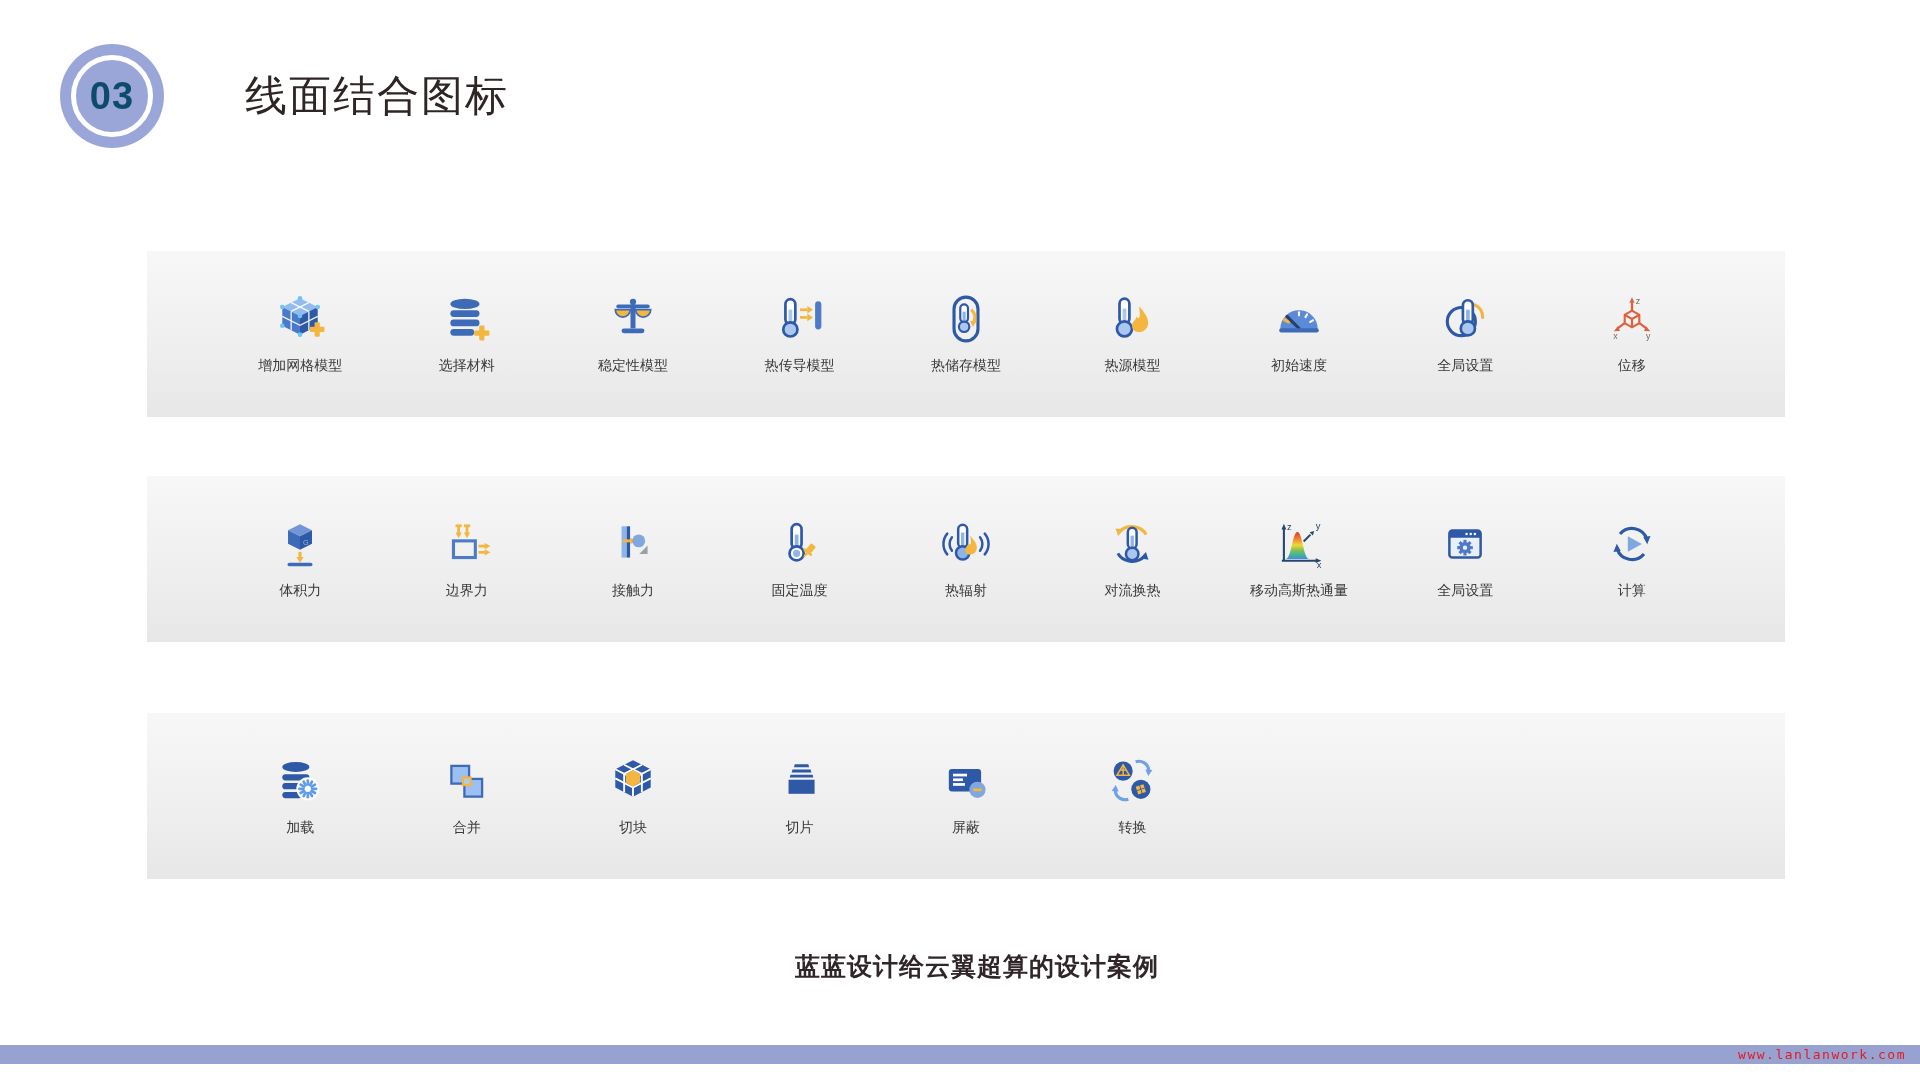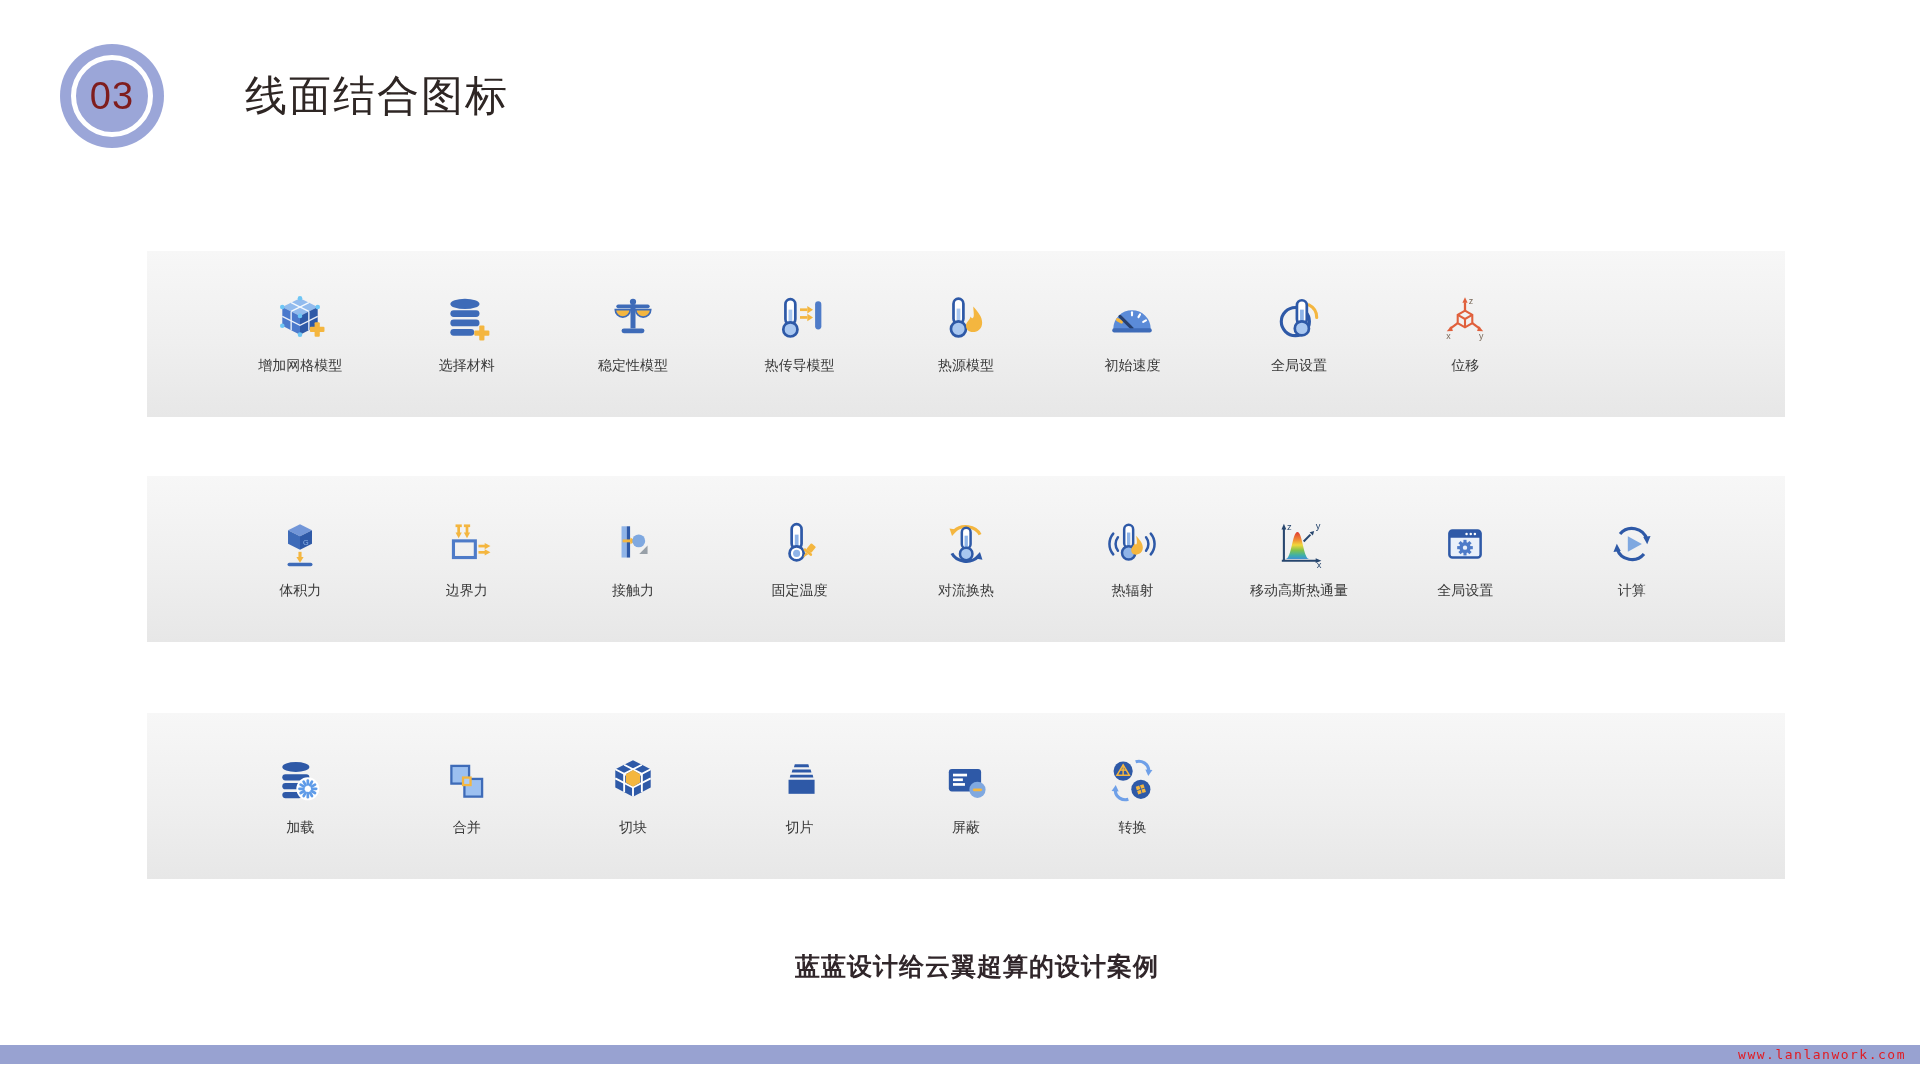--- a/index.html
+++ b/index.html
@@ -5,21 +5,21 @@
   html,body{margin:0;padding:0;}
   body{
     width:1920px;height:1080px;position:relative;background:#ffffff;
     font-family:"Liberation Sans","DejaVu Sans",sans-serif;overflow:hidden;
   }
   
   .header{position:absolute;top:44px;left:60px;display:flex;align-items:center;gap:38px;}
   .badge{position:relative;width:104px;height:104px;border-radius:50%;background:#9BA6D8;
     display:flex;align-items:center;justify-content:center;}
   .badge::before{content:"";position:absolute;inset:11px;border:5px solid #ffffff;border-radius:50%;}
-  .badge-num{position:relative;color:#7f1d1d;font-size:38px;font-weight:normal;letter-spacing:1px;}
+  .badge-num{position:relative;color:#0c4a6e;font-size:38px;font-weight:bold;letter-spacing:1px;}
   .page-title{font-size:42px;font-weight:normal;color:#2E2624;letter-spacing:2px;margin-left:43px;}
   
   .band{position:absolute;left:147px;width:1638px;height:166px;
     background:linear-gradient(180deg,#f7f7f7 0%,#efefef 55%,#e7e7e7 100%);
     display:grid;grid-template-columns:repeat(9,1fr);align-items:center;padding:0 70px;box-sizing:border-box;}
   .band-1{top:251px;}
   .band-2{top:476px;}
   .band-3{top:713px;}
   .cell{display:flex;flex-direction:column;align-items:center;justify-content:center;gap:13px;}
   .ic{width:50px;height:50px;display:block;}
@@ -117,20 +117,33 @@
             <polygon points="31,11.5 36.5,15.1 31,18.7"></polygon>
           <rect x="24" y="21.2" width="7" height="2.6"></rect>
             <polygon points="31,18.9 36.5,22.5 31,26.1"></polygon>
         </g>
         <rect x="38.5" y="7" width="6" height="27" rx="3" fill="#4E7BC8"></rect>
       </svg>
     </span>
     <span class="lbl">热传导模型</span>
   </div>
 
+  <div class="cell">
+    <span class="ic">
+      <svg width="50" height="50" viewBox="0 0 48 48">
+        <rect x="12.5" y="3" width="23" height="42" rx="11.5" fill="none" stroke="#2E59A7" stroke-width="3"></rect>
+        <rect x="18.5" y="10" width="7.4" height="17" rx="3.7" fill="#fff" stroke="#2E59A7" stroke-width="2.1"></rect>
+        <rect x="20.7" y="17" width="3" height="13" fill="#8FB4E8"></rect>
+        <circle cx="22.2" cy="31.5" r="5" fill="#A9C7F0" stroke="#2E59A7" stroke-width="2.1"></circle>
+        <path d="M29,15 q5.5,5 2.5,12" fill="none" stroke="#F4B63F" stroke-width="3"></path>
+        <polygon points="27.8,26.2 34.6,25.4 30.6,31.6" fill="#F4B63F"></polygon>
+      </svg>
+    </span>
+    <span class="lbl">热储存模型</span>
+  </div>
 
   <div class="cell">
     <span class="ic">
       <svg width="50" height="50" viewBox="0 0 48 48">
         <rect x="12" y="4.5" width="9.5" height="24" rx="4.75" fill="#fff" stroke="#2E59A7" stroke-width="2.6"></rect>
         <rect x="15" y="14" width="3.6" height="19" fill="#A9C7F0"></rect>
         <circle cx="16.75" cy="33.5" r="7.2" fill="#A9C7F0" stroke="#2E59A7" stroke-width="2.6"></circle>
         <path d="M31,12 c4.5,5.5 8.5,9.5 8.5,15.5 c0,5.5 -4,9 -9,9 c-4,0 -6.5,-2.6 -6.5,-6 c0,-4 3.4,-5 4.4,-9 c1.2,2.4 3.1,2.5 3.1,-1.5 c0,-2.6 -0.5,-5 -0.5,-8 z" fill="#F4B63F"></path>
       </svg>
     </span>
@@ -264,48 +277,48 @@
           <polygon points="31.4,33.6 34.6,33.6 33,39.5"></polygon>
         </g>
       </svg>
     </span>
     <span class="lbl">固定温度</span>
   </div>
 
   <div class="cell">
     <span class="ic">
       <svg width="50" height="50" viewBox="0 0 48 48">
+        <g stroke="#2E59A7" stroke-width="2.4" fill="none" stroke-linecap="round">
+          <path d="M10.5,17.5 a10.5,10.5 0 0 0 0,13"></path>
+          <path d="M6,14 a15.5,15.5 0 0 0 0,20"></path>
+          <path d="M37.5,17.5 a10.5,10.5 0 0 1 0,13"></path>
+          <path d="M42,14 a15.5,15.5 0 0 1 0,20"></path>
+        </g>
+        <rect x="16.5" y="5.5" width="8.6" height="22" rx="4.3" fill="#fff" stroke="#2E59A7" stroke-width="2.4"></rect>
+        <rect x="19.2" y="13" width="3.2" height="17" fill="#8FB4E8"></rect>
+        <circle cx="20.8" cy="32.5" r="6.4" fill="#8FB4E8" stroke="#2E59A7" stroke-width="2.4"></circle>
+        <path d="M28,16 c3.4,4 6.4,7 6.4,11.4 c0,4.2 -3,6.8 -6.8,6.8 c-2.6,0 -4.4,-1.8 -4.4,-4.2 c0,-3 2.4,-3.8 3.2,-6.8 c0.9,1.8 2.3,1.9 2.3,-1.1 c0,-2 -0.4,-3.8 -0.7,-6.1 z" fill="#F4B63F"></path>
+      </svg>
+    </span>
+    <span class="lbl">热辐射</span>
+  </div>
+
+  <div class="cell">
+    <span class="ic">
+      <svg width="50" height="50" viewBox="0 0 48 48">
         <path d="M37.5,15 a15,12.5 0 0 0 -25,-3.4" fill="none" stroke="#F4B63F" stroke-width="3"></path>
         <polygon points="8.2,9 16.2,10.4 10.6,16.4" fill="#F4B63F"></polygon>
         <path d="M10.5,33 a15,12.5 0 0 0 25,3.4" fill="none" stroke="#2E59A7" stroke-width="3"></path>
         <polygon points="39.8,39 31.8,37.6 37.4,31.6" fill="#2E59A7"></polygon>
         <rect x="20" y="8.5" width="8.4" height="20" rx="4.2" fill="#fff" stroke="#2E59A7" stroke-width="2.4"></rect>
         <rect x="22.6" y="16" width="3.2" height="15" fill="#8FB4E8"></rect>
         <circle cx="24.2" cy="33.5" r="6" fill="#A9C7F0" stroke="#2E59A7" stroke-width="2.4"></circle>
       </svg>
     </span>
     <span class="lbl">对流换热</span>
-  </div>
-
-  <div class="cell">
-    <span class="ic">
-      <svg width="50" height="50" viewBox="0 0 48 48">
-        <g stroke="#2E59A7" stroke-width="2.4" fill="none" stroke-linecap="round">
-          <path d="M10.5,17.5 a10.5,10.5 0 0 0 0,13"></path>
-          <path d="M6,14 a15.5,15.5 0 0 0 0,20"></path>
-          <path d="M37.5,17.5 a10.5,10.5 0 0 1 0,13"></path>
-          <path d="M42,14 a15.5,15.5 0 0 1 0,20"></path>
-        </g>
-        <rect x="16.5" y="5.5" width="8.6" height="22" rx="4.3" fill="#fff" stroke="#2E59A7" stroke-width="2.4"></rect>
-        <rect x="19.2" y="13" width="3.2" height="17" fill="#8FB4E8"></rect>
-        <circle cx="20.8" cy="32.5" r="6.4" fill="#8FB4E8" stroke="#2E59A7" stroke-width="2.4"></circle>
-        <path d="M28,16 c3.4,4 6.4,7 6.4,11.4 c0,4.2 -3,6.8 -6.8,6.8 c-2.6,0 -4.4,-1.8 -4.4,-4.2 c0,-3 2.4,-3.8 3.2,-6.8 c0.9,1.8 2.3,1.9 2.3,-1.1 c0,-2 -0.4,-3.8 -0.7,-6.1 z" fill="#F4B63F"></path>
-      </svg>
-    </span>
-    <span class="lbl">热辐射</span>
   </div>
 
   <div class="cell">
     <span class="ic">
       <svg width="50" height="50" viewBox="0 0 48 48">
         <defs>
           <linearGradient id="gsr" x1="0" y1="0" x2="0" y2="1">
             <stop offset="0" stop-color="#E03A30"></stop>
               <stop offset="0.28" stop-color="#F08A36"></stop>
             <stop offset="0.48" stop-color="#F2D73A"></stop>

